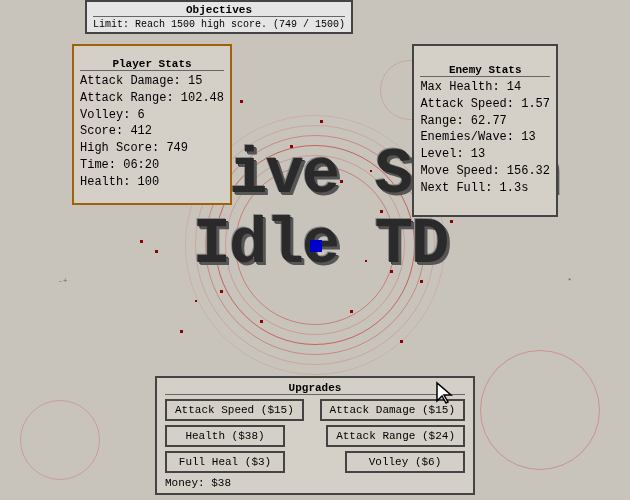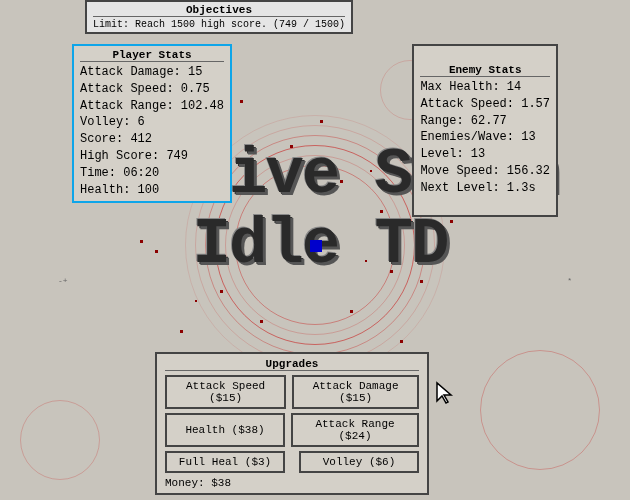--- a/index.html
+++ b/index.html
@@ -83,22 +83,22 @@
     #objectives-content {
       font-size: 10px;
     }
 
     
     #player-stats-box {
       position: absolute;
       top: 44px;
       left: 72px;
       background: #d4d0c8;
-      border: 2px solid #0ea5e9;
-      padding: 3px 6px;
+      border: 2px solid #a16207;
+      padding: 12px 6px;
       z-index: 20;
       min-width: 130px;
     }
 
     #player-stats-title {
       font-size: 11px;
       font-weight: bold;
       text-align: center;
       border-bottom: 1px solid #666;
       margin-bottom: 2px;
@@ -131,21 +131,21 @@
 
     
     #upgrades-box {
       position: absolute;
       bottom: 5px;
       left: 155px;
       background: #d4d0c8;
       border: 2px solid #444;
       padding: 4px 8px;
       z-index: 20;
-      width: 274px;
+      width: 320px;
     }
 
     #upgrades-title {
       font-size: 11px;
       font-weight: bold;
       text-align: center;
       border-bottom: 1px solid #666;
       margin-bottom: 4px;
     }
 
@@ -253,38 +253,37 @@
 </div>
 
 <div id="objectives-box">
   <div id="objectives-title">Objectives</div>
   <div id="objectives-content">Limit: Reach 1500 high score. (749 / 1500)</div>
 </div>
 
 <div id="player-stats-box">
   <div id="player-stats-title">Player Stats</div>
   <div class="stat-line">Attack Damage: 15</div>
-  <div class="stat-line">Attack Speed: 0.75</div>
   <div class="stat-line">Attack Range: 102.48</div>
   <div class="stat-line">Volley: 6</div>
   <div class="stat-line">Score: 412</div>
   <div class="stat-line">High Score: 749</div>
   <div class="stat-line">Time: 06:20</div>
   <div class="stat-line">Health: 100</div>
 </div>
 
 <div id="enemy-stats-box">
   <div id="enemy-stats-title">Enemy Stats</div>
   <div class="stat-line">Max Health: 14</div>
   <div class="stat-line">Attack Speed: 1.57</div>
   <div class="stat-line">Range: 62.77</div>
   <div class="stat-line">Enemies/Wave: 13</div>
   <div class="stat-line">Level: 13</div>
   <div class="stat-line">Move Speed: 156.32</div>
-  <div class="stat-line">Next Level: 1.3s</div>
+  <div class="stat-line">Next Full: 1.3s</div>
 </div>
 
 <div id="upgrades-box">
   <div id="upgrades-title">Upgrades</div>
   <div class="upgrade-row">
     <button class="upgrade-btn">Attack Speed ($15)</button>
     <button class="upgrade-btn">Attack Damage ($15)</button>
   </div>
   <div class="upgrade-row">
     <button class="upgrade-btn">Health ($38)</button>

